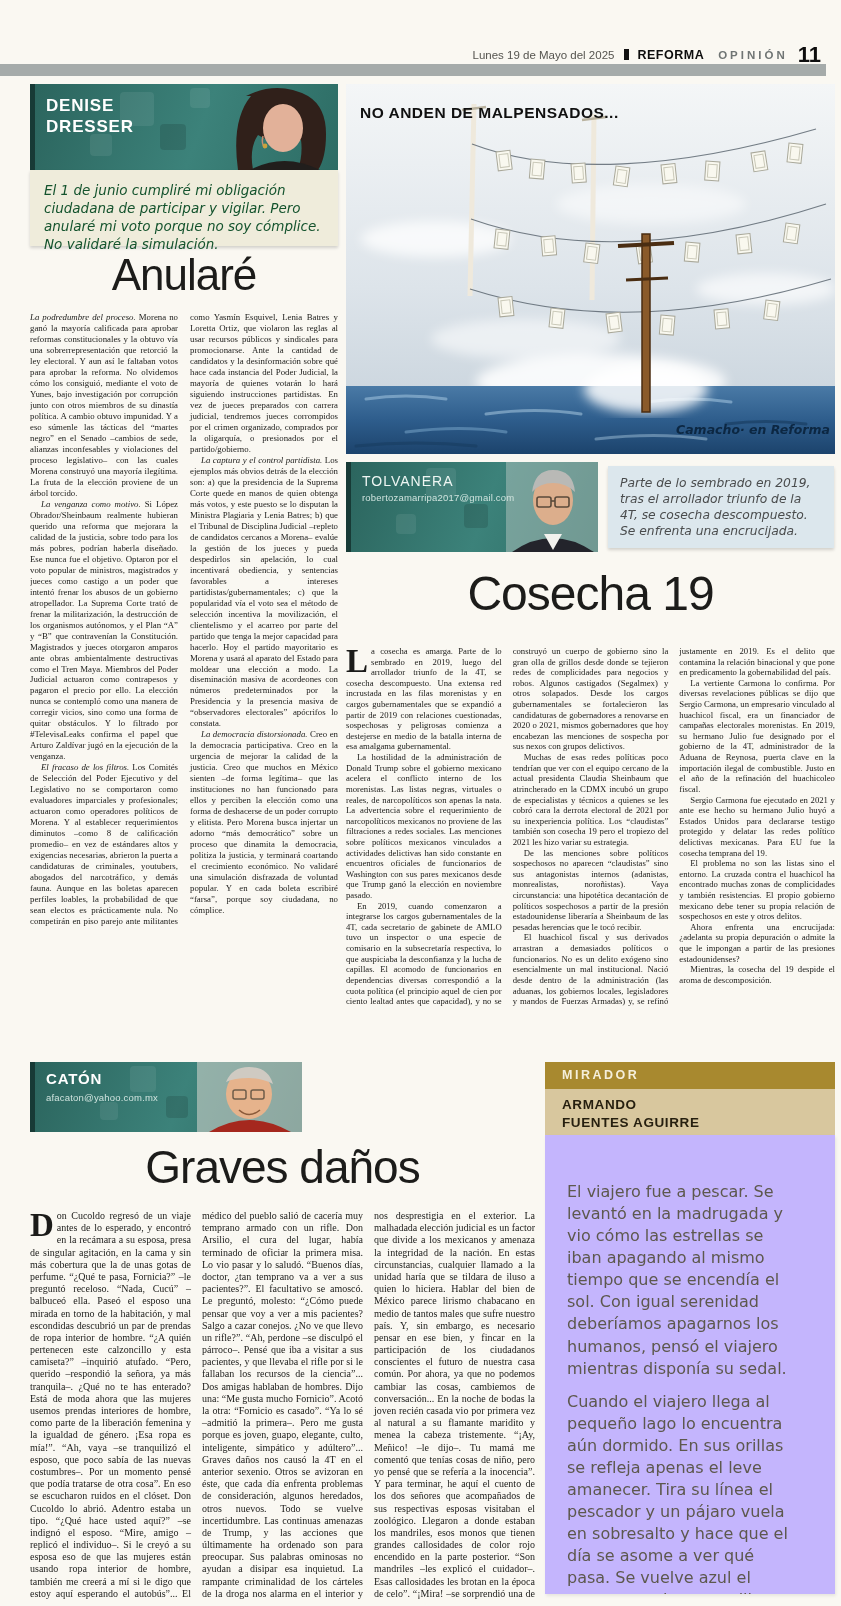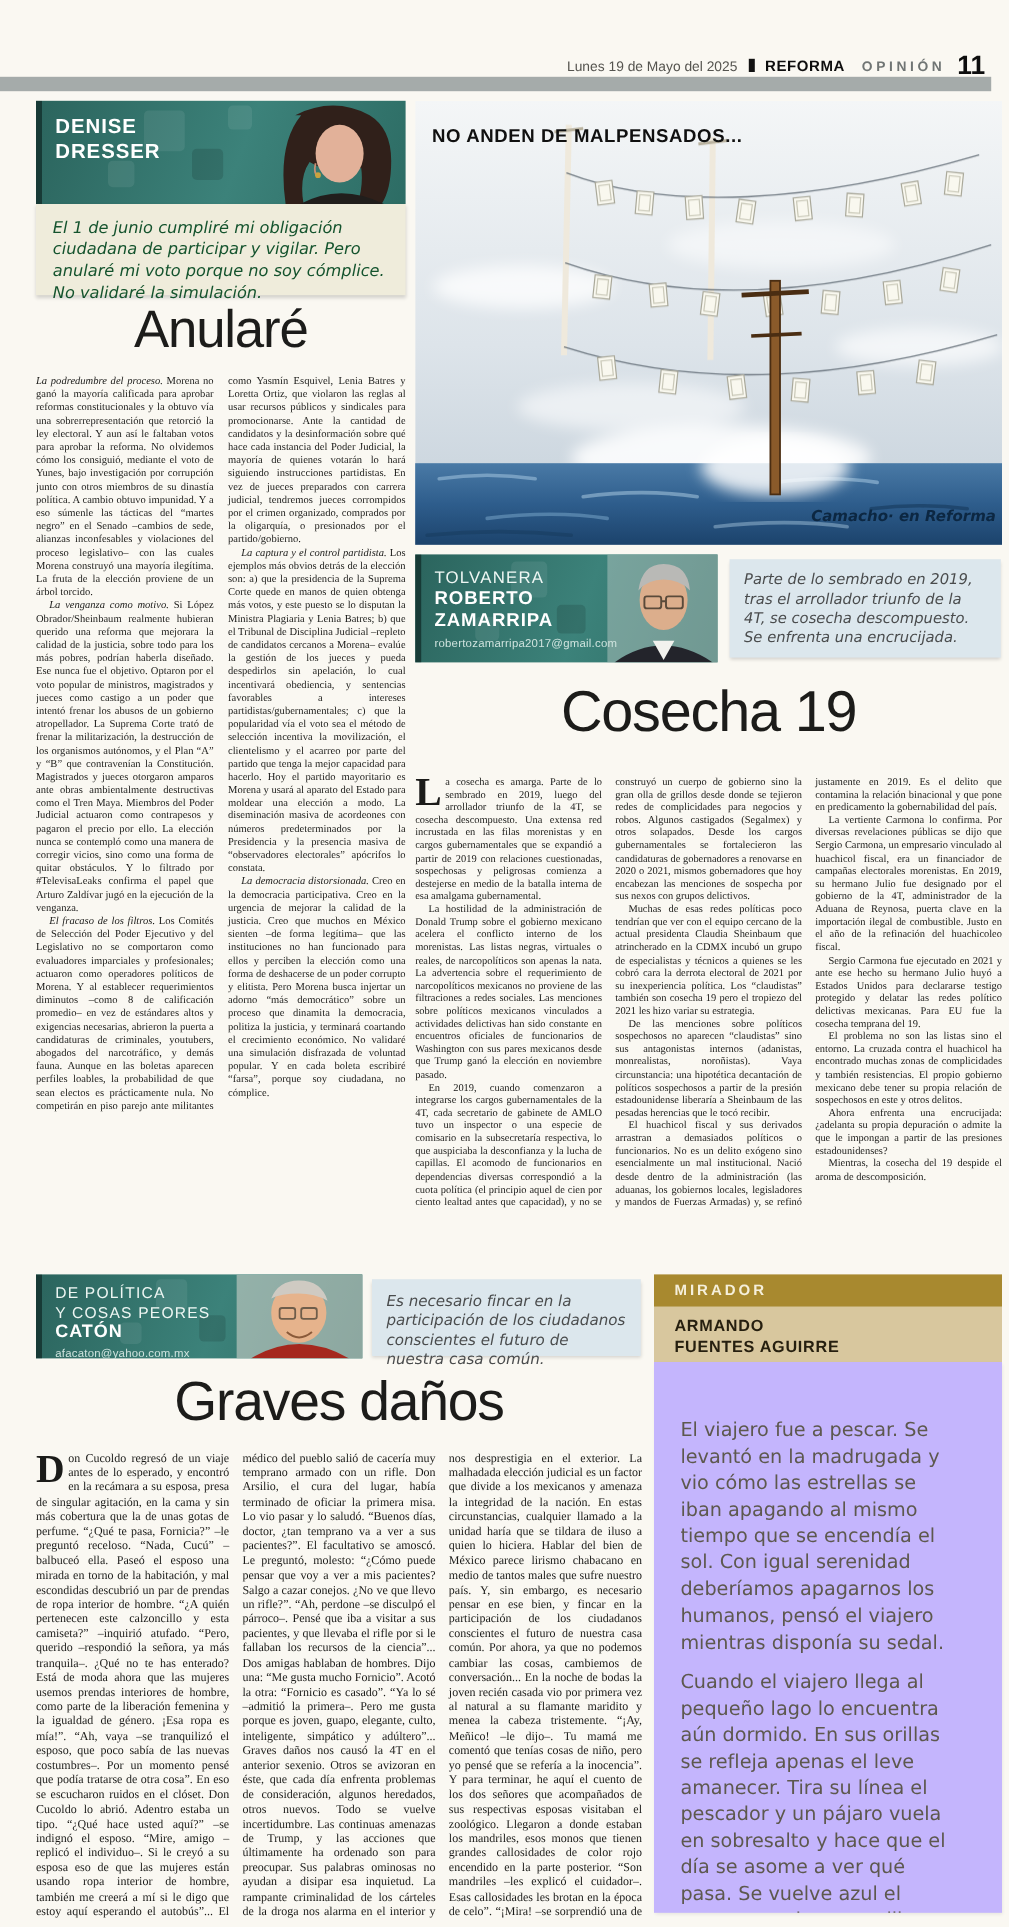--- a/index.html
+++ b/index.html
@@ -257,24 +257,20 @@
       <path d="M6 90 q40 -28 82 0z" fill="#23242b"></path>
       <path d="M38 72 l9 16 l9 -16z" fill="#f2f2ee"></path>
       <ellipse cx="47" cy="38" rx="20" ry="25" fill="#dcae8c"></ellipse>
       <path d="M26 30 q3 -22 21 -22 q20 0 22 22 q-9 -9 -22 -9 q-13 0 -21 9z" fill="#b9b9b6"></path>
       <rect x="31" y="35" width="14" height="10" rx="2" fill="none" stroke="#5a4a3a" stroke-width="1.6"></rect>
       <rect x="49" y="35" width="14" height="10" rx="2" fill="none" stroke="#5a4a3a" stroke-width="1.6"></rect>
       <line x1="45" y1="39" x2="49" y2="39" stroke="#5a4a3a" stroke-width="1.6"></line>
     </svg>
     <div class="banner-text">
       <div class="banner-kicker">TOLVANERA</div>
-      <div class="banner-author">
-        <div>ROBERTO</div>
-        <div>ZAMARRIPA</div>
-      </div>
       <div class="banner-email">robertozamarripa2017@gmail.com</div>
     </div>
   </div>
 
   <div class="quote quote-blue" style="left:608px;top:466px;width:202px;height:62px;">Parte de lo sembrado en 2019, tras el arrollador triunfo de la 4T, se cosecha descompuesto. Se enfrenta una encrucijada.</div>
 
   <div class="headline" style="left:346px;top:566px;width:489px;font-size:48px;">Cosecha 19</div>
 
   <div class="article art-b cols3" style="left:346px;top:646px;width:489px;height:392px;">
       <p class="first">La cosecha es amarga. Parte de lo sembrado en 2019, luego del arrollador triunfo de la 4T, se cosecha descompuesto. Una extensa red incrustada en las filas morenistas y en cargos gubernamentales que se expandió a partir de 2019 con relaciones cuestionadas, sospechosas y peligrosas comienza a destejerse en medio de la batalla interna de esa amalgama gubernamental.</p>
@@ -297,30 +293,25 @@
     <svg class="banner-photo" width="105" height="70" viewBox="0 0 105 70">
       <rect width="105" height="70" fill="#dcd9d2" opacity=".55"></rect>
       <path d="M12 70 q40 -24 82 0z" fill="#a5281e"></path>
       <ellipse cx="52" cy="32" rx="23" ry="25" fill="#e6b38c"></ellipse>
       <path d="M29 20 q6 -15 23 -15 q19 0 24 17 q-11 -6 -24 -6 q-15 0 -23 4z" fill="#cfcac2"></path>
       <rect x="36" y="28" width="13" height="9" rx="2" fill="none" stroke="#6f5d4a" stroke-width="1.5"></rect>
       <rect x="54" y="28" width="13" height="9" rx="2" fill="none" stroke="#6f5d4a" stroke-width="1.5"></rect>
       <path d="M42 48 q10 9 21 0" stroke="#8a5a3a" stroke-width="1.6" fill="none"></path>
     </svg>
     <div class="banner-text" style="padding-top:8px;">
-      <div class="banner-kicker" style="font-size:13px;line-height:1.2;">
-        <div>DE POLÍTICA</div>
-        <div>Y COSAS PEORES</div>
-      </div>
       <div class="banner-author" style="font-size:15px;">CATÓN</div>
       <div class="banner-email">afacaton@yahoo.com.mx</div>
     </div>
   </div>
 
-  <div class="quote quote-blue" style="left:310px;top:1066px;width:200px;height:44px;font-size:12.6px;">Es necesario fincar en la participación de los ciudadanos conscientes el futuro de nuestra casa común.</div>
 
   <div class="headline" style="left:30px;top:1140px;width:505px;font-size:46px;">Graves daños</div>
 
   <div class="article art-c cols3" style="left:30px;top:1210px;width:505px;height:392px;">
       <p class="first">Don Cucoldo regresó de un viaje antes de lo esperado, y encontró en la recámara a su esposa, presa de singular agitación, en la cama y sin más cobertura que la de unas gotas de perfume. “¿Qué te pasa, Fornicia?” –le preguntó receloso. “Nada, Cucú” –balbuceó ella. Paseó el esposo una mirada en torno de la habitación, y mal escondidas descubrió un par de prendas de ropa interior de hombre. “¿A quién pertenecen este calzoncillo y esta camiseta?” –inquirió atufado. “Pero, querido –respondió la señora, ya más tranquila–. ¿Qué no te has enterado? Está de moda ahora que las mujeres usemos prendas interiores de hombre, como parte de la liberación femenina y la igualdad de género. ¡Esa ropa es mía!”. “Ah, vaya –se tranquilizó el esposo, que poco sabía de las nuevas costumbres–. Por un momento pensé que podía tratarse de otra cosa”. En eso se escucharon ruidos en el clóset. Don Cucoldo lo abrió. Adentro estaba un tipo. “¿Qué hace usted aquí?” –se indignó el esposo. “Mire, amigo –replicó el individuo–. Si le creyó a su esposa eso de que las mujeres están usando ropa interior de hombre, también me creerá a mí si le digo que estoy aquí esperando el autobús”... El médico del pueblo salió de cacería muy temprano armado con un rifle. Don Arsilio, el cura del lugar, había terminado de oficiar la primera misa. Lo vio pasar y lo saludó. “Buenos días, doctor, ¿tan temprano va a ver a sus pacientes?”. El facultativo se amoscó. Le preguntó, molesto: “¿Cómo puede pensar que voy a ver a mis pacientes? Salgo a cazar conejos. ¿No ve que llevo un rifle?”. “Ah, perdone –se disculpó el párroco–. Pensé que iba a visitar a sus pacientes, y que llevaba el rifle por si le fallaban los recursos de la ciencia”... Dos amigas hablaban de hombres. Dijo una: “Me gusta mucho Fornicio”. Acotó la otra: “Fornicio es casado”. “Ya lo sé –admitió la primera–. Pero me gusta porque es joven, guapo, elegante, culto, inteligente, simpático y adúltero”... Graves daños nos causó la 4T en el anterior sexenio. Otros se avizoran en éste, que cada día enfrenta problemas de consideración, algunos heredados, otros nuevos. Todo se vuelve incertidumbre. Las continuas amenazas de Trump, y las acciones que últimamente ha ordenado son para preocupar. Sus palabras ominosas no ayudan a disipar esa inquietud. La rampante criminalidad de los cárteles de la droga nos alarma en el interior y nos desprestigia en el exterior. La malhadada elección judicial es un factor que divide a los mexicanos y amenaza la integridad de la nación. En estas circunstancias, cualquier llamado a la unidad haría que se tildara de iluso a quien lo hiciera. Hablar del bien de México parece lirismo chabacano en medio de tantos males que sufre nuestro país. Y, sin embargo, es necesario pensar en ese bien, y fincar en la participación de los ciudadanos conscientes el futuro de nuestra casa común. Por ahora, ya que no podemos cambiar las cosas, cambiemos de conversación... En la noche de bodas la joven recién casada vio por primera vez al natural a su flamante maridito y menea la cabeza tristemente. “¡Ay, Meñico! –le dijo–. Tu mamá me comentó que tenías cosas de niño, pero yo pensé que se refería a la inocencia”. Y para terminar, he aquí el cuento de los dos señores que acompañados de sus respectivas esposas visitaban el zoológico. Llegaron a donde estaban los mandriles, esos monos que tienen grandes callosidades de color rojo encendido en la parte posterior. “Son mandriles –les explicó el cuidador–. Esas callosidades les brotan en la época de celo”. “¡Mira! –se sorprendió una de las señoras– ¡Yo creí que eso era porque se la pasaban horas jugando al dominó!”... FIN.</p>
     </div>
 
   <div class="mir-gold" style="left:545px;top:1062px;width:273px;height:27px;">
     <span>MIRADOR</span>
   </div>

